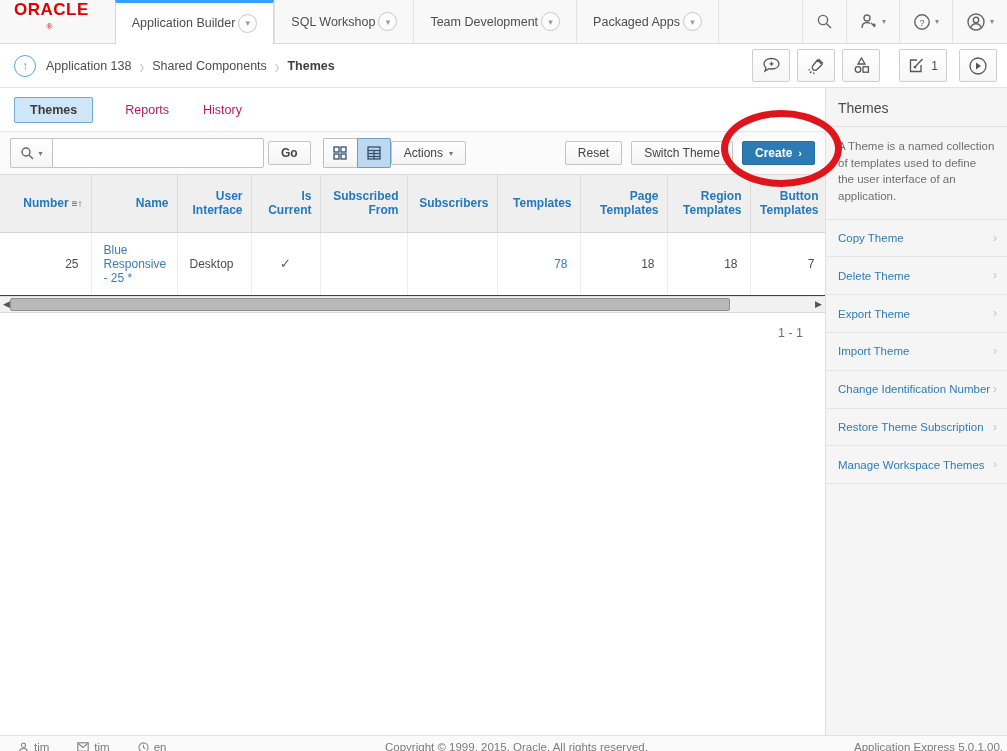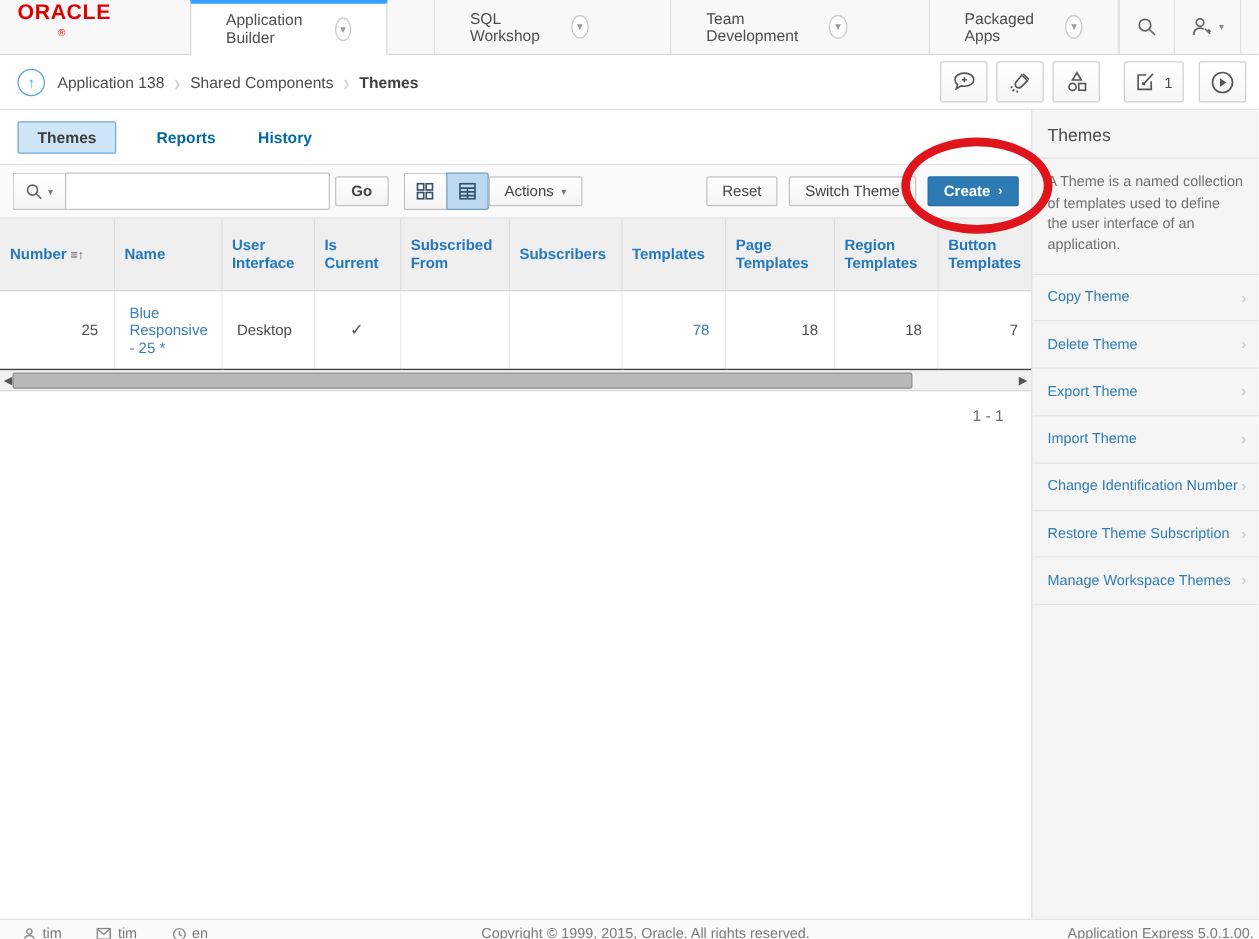--- a/index.html
+++ b/index.html
@@ -6,21 +6,21 @@
   html,body { width:1007px; height:751px; overflow:hidden; }
   body { font-family:"Liberation Sans","DejaVu Sans",sans-serif; font-size:12px; color:#404040; background:#fff; position:relative; }
 
   
   .topbar { height:44px; background:#f8f8f8; border-bottom:1px solid #d9d9d9; display:flex; align-items:stretch; }
   .logo { display:flex; align-items:center; padding:0 26px 0 14px;flex-direction:column; }
   .logo .brand { color:#e00000; font-weight:bold; font-size:17px; letter-spacing:.5px; }
   .logo .reg { color:#e00000; font-size:8px; vertical-align:top; margin:2px 5px 0 1px; }
   .logo .product { color:#333; font-size:14px; }
   .nav-tabs { display:flex; align-items:stretch; }
-  .nav-tab { display:flex; align-items:center; gap:20px; padding:0 28px; border-left:1px solid #e2e2e2; color:#4d4d4d; font-size:12.5px; cursor:pointer; position:relative;margin-left:37px; }
+  .nav-tab { display:flex; align-items:center; gap:3px; padding:0 16px; border-left:1px solid #e2e2e2; color:#4d4d4d; font-size:12.5px; cursor:pointer; position:relative; }
   .nav-tab:last-child { border-right:1px solid #e2e2e2; }
   .nav-tab.active { background:#fff; border-top:3px solid #31a2ff; border-left:1px solid #d9d9d9; border-right:1px solid #d9d9d9; margin-bottom:-1px; padding-bottom:1px; }
   .chev-circle { width:19px; height:19px; border:1px solid #c8c8c8; border-radius:50%; display:flex; align-items:center; justify-content:center; color:#9a9a9a; font-size:9px; background:#fdfdfd; }
   .topbar-spacer { flex:1; }
   .top-icons { display:flex; align-items:stretch; }
   .top-icon-btn { display:flex; align-items:center; gap:4px; padding:0 13px; border-left:1px solid #e2e2e2; color:#666; cursor:pointer; }
   .top-icon-btn svg { stroke:#666; fill:none; stroke-width:1.4; }
   .tiny-chev { font-size:8px; color:#8a8a8a; }
 
   
@@ -36,21 +36,21 @@
   .cab-group { display:flex; gap:7px; margin-right:12px; }
   .cab-group2 { display:flex; gap:12px; }
 
   
   .content { display:flex; height:647px; }
   .main { width:825px; display:flex; flex-direction:column; background:#fff; }
   .sidebar { width:182px; background:#f5f5f5; border-left:1px solid #e0e0e0; overflow:hidden; }
 
   
   .subtabs { display:flex; align-items:center; gap:30px; padding:9px 14px 8px; }
-  .subtab { color:#0369a1; font-size:12.5px; cursor:pointer; padding:5px 2px;font-weight:bold; }
+  .subtab { color:#be185d; font-size:12.5px; cursor:pointer; padding:5px 2px; }
   .subtab.active { background:#cfe5f8; border:1px solid #6fa9d7; border-radius:2px; padding:5px 15px; color:#3c3c3c; font-weight:bold; }
 
   
   .toolbar { height:44px; background:#fbfbfb; border-top:1px solid #e6e6e6; border-bottom:1px solid #dadada; display:flex; align-items:center; padding:0 10px; }
   .search-dd { height:30px; width:42px; border:1px solid #c3c3c3; border-right:none; border-radius:2px 0 0 2px; background:linear-gradient(#fff,#f5f5f5); display:flex; align-items:center; justify-content:center; gap:3px; cursor:pointer; color:#666; }
   .search-dd svg { stroke:#666; fill:none; stroke-width:1.4; }
   .search-input { height:30px; width:212px; border:1px solid #c3c3c3; border-radius:0 2px 2px 0; padding:0 8px; font-size:12px; color:#333; outline:none; }
   .btn { height:24px; border:1px solid #c3c3c3; border-radius:2px; background:linear-gradient(#fff,#f4f4f4); color:#444; font-size:12px; padding:0 12px; display:flex; align-items:center; gap:6px; cursor:pointer; }
   .btn.bold { font-weight:bold; }
   .go-btn { margin-left:4px; }
@@ -62,21 +62,21 @@
   .vt svg { stroke:#34506b; fill:none; stroke-width:1.3; }
   .actions-btn { }
   .toolbar-spacer { flex:1; }
   .tb-right { display:flex; align-items:center; gap:9px; }
   .create-btn { background:#2c7bb5; border:1px solid #266da2; color:#fff; font-weight:bold; }
   .create-btn .arr { font-size:11px; }
   .chev-sm { font-size:8px; color:#777; }
 
   
   table.report { border-collapse:collapse; table-layout:fixed; width:827px; }
-  .report th { background:#efefef; color:#2478bd; font-weight:bold; font-size:12px; text-align:left; vertical-align:middle; height:57px; border-right:1px solid #ddd; border-bottom:1px solid #d7d7d7; padding:4px 8px; cursor:pointer; }
+  .report th { background:#efefef; color:#2478bd; font-weight:bold; font-size:12px; text-align:right; vertical-align:middle; height:57px; border-right:1px solid #ddd; border-bottom:1px solid #d7d7d7; padding:4px 8px; cursor:pointer; }
   .report td { height:63px; border-right:1px solid #ececec; border-bottom:1px solid #404040; padding:6px 12px; font-size:12px; color:#4d4d4d; vertical-align:middle; background:#fff; }
   .al-r { text-align:right; } .al-c { text-align:center; } .al-l { text-align:left; }
   .cell-link { color:#3a7db8; cursor:pointer; }
   .sort-ic { font-size:10px; color:#5d5d5d; font-weight:normal; margin-left:3px; }
   .check { color:#5a5a5a; font-size:13px; }
 
   
   .hscroll { height:17px; background:#f1f1f1; border-top:1px solid #e0e0e0; border-bottom:1px solid #d8d8d8; position:relative; }
   .hs-arrow { position:absolute; top:2px; font-size:9px; color:#555; cursor:pointer; }
   .hs-left { left:3px; } .hs-right { right:3px; }

